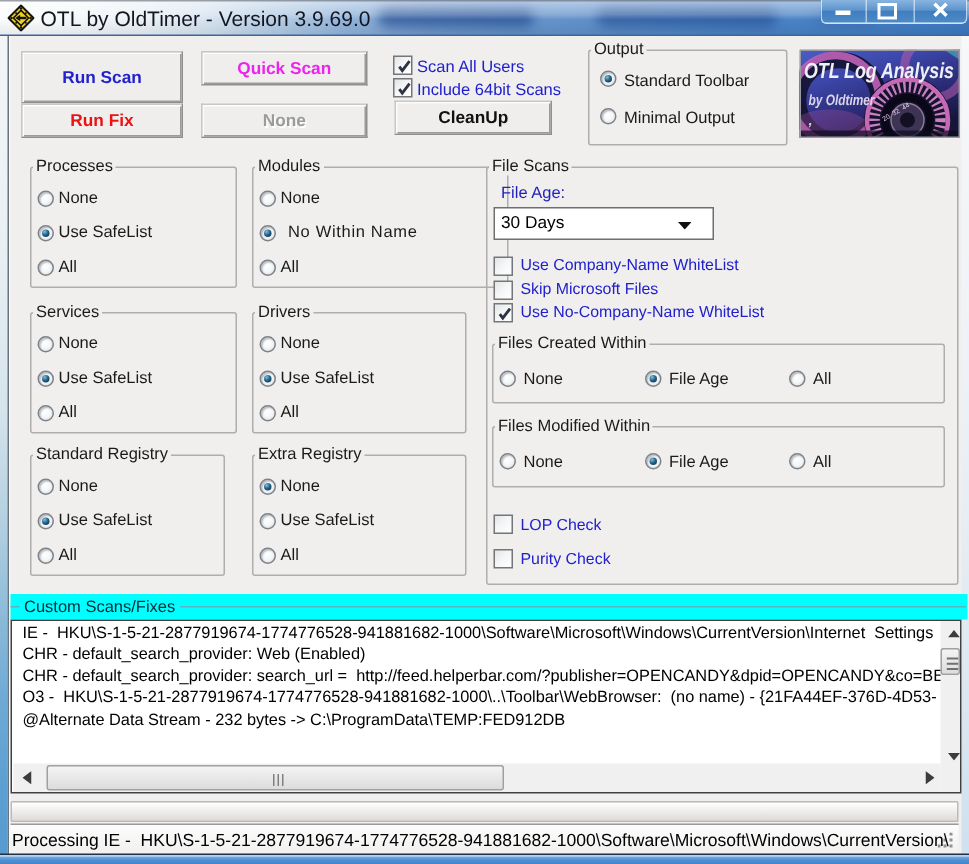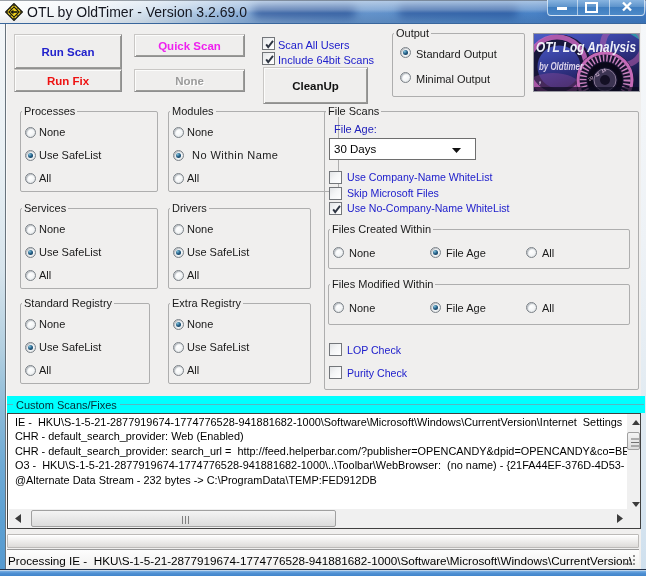--- a/index.html
+++ b/index.html
@@ -86,60 +86,60 @@
   <rect x="9" y="9.1" width="5" height="1.8" fill="#15150f"></rect>
   <circle cx="10" cy="2.9" r="0.9" fill="#15150f"></circle>
     <circle cx="10" cy="17.1" r="0.9" fill="#15150f"></circle>
   <circle cx="2.9" cy="10" r="0.9" fill="#15150f"></circle>
     <circle cx="17.1" cy="10" r="0.9" fill="#15150f"></circle>
   <circle cx="6.5" cy="6.5" r="0.8" fill="#15150f"></circle>
     <circle cx="13.5" cy="6.5" r="0.8" fill="#15150f"></circle>
   <circle cx="6.5" cy="13.5" r="0.8" fill="#15150f"></circle>
     <circle cx="13.5" cy="13.5" r="0.8" fill="#15150f"></circle>
 </svg>
-<div id="ttext" class="abs">OTL by OldTimer - Version 3.2.69.0</div>
+<div id="ttext" class="abs">OTL by OldTimer - Version 3.9.69.0</div>
 <div id="caps" class="abs">
   <div class="capsep abs" style="left:29px"></div>
   <div class="capsep abs" style="left:61px"></div>
   <svg class="abs" style="left:0;top:0" width="96" height="15">
     <rect x="9" y="7" width="10" height="3" fill="#fff"></rect>
     <rect x="38" y="3" width="11" height="9" fill="none" stroke="#fff" stroke-width="2"></rect>
     <path d="M75 2.5 L83 10.5 M83 2.5 L75 10.5" stroke="#fff" stroke-width="2.4"></path>
   </svg>
 </div>
 <div id="tline" class="abs"></div>
 
 <div id="bleft" class="abs"></div>
 <div id="bleftdark" class="abs"></div>
 <div id="bleftwhite" class="abs"></div>
 <div id="bright" class="abs"></div>
 
 <div class="btn abs" style="left:14px;top:34px;width:108px;height:35px;color:#2222cc">Run Scan</div>
 <div class="btn abs" style="left:134px;top:34px;width:111px;height:23px;color:#ee22ee">Quick Scan</div>
 <div class="btn abs" style="left:14px;top:69px;width:108px;height:23px;color:#ee1111">Run Fix</div>
 <div class="btn abs" style="left:134px;top:69px;width:111px;height:23px;color:#9b9b9b;text-shadow:1px 1px 0 #fff">None</div>
-<div class="btn abs" style="left:263px;top:67px;width:105px;height:37px;color:#111">CleanUp</div>
+<div class="btn abs" style="left:263px;top:67px;width:105px;height:23px;color:#111">CleanUp</div>
 
 <div class="cb abs" style="left:262px;top:37px">
  <svg width="13" height="13" viewBox="0 0 13 13">
       <path d="M3.2 6.4 L5.2 9.1 L10 2.8" stroke="#2e3542" stroke-width="1.9" fill="none"></path>
     </svg>
   </div>
 <div class="cblabel abs" style="left:278px;top:39px">Scan All Users</div>
 <div class="cb abs" style="left:262px;top:52px">
  <svg width="13" height="13" viewBox="0 0 13 13">
       <path d="M3.2 6.4 L5.2 9.1 L10 2.8" stroke="#2e3542" stroke-width="1.9" fill="none"></path>
     </svg>
   </div>
 <div class="cblabel abs" style="left:278px;top:54px">Include 64bit Scans</div>
 
 <div class="gbox abs" style="left:392px;top:33px;width:133px;height:64px">
   <div class="glabel">Output</div>
   <div class="radio sel abs" style="left:7px;top:13px"></div>
-  <div class="rlabel abs" style="left:23px;top:14px">Standard Output</div>
+  <div class="rlabel abs" style="left:23px;top:14px">Standard Toolbar</div>
   <div class="radio abs" style="left:7px;top:38px"></div>
   <div class="rlabel abs" style="left:23px;top:39px">Minimal Output</div>
 </div>
 
 <svg class="abs" style="left:533px;top:33px" width="107" height="59" viewBox="0 0 107 59">
   <defs>
     <linearGradient id="lgbg" x1="0" y1="0" x2="0.55" y2="1">
       <stop offset="0%" stop-color="#4a5ec6"></stop>
         <stop offset="35%" stop-color="#3c46a8"></stop>
       <stop offset="70%" stop-color="#2a2a74"></stop>

